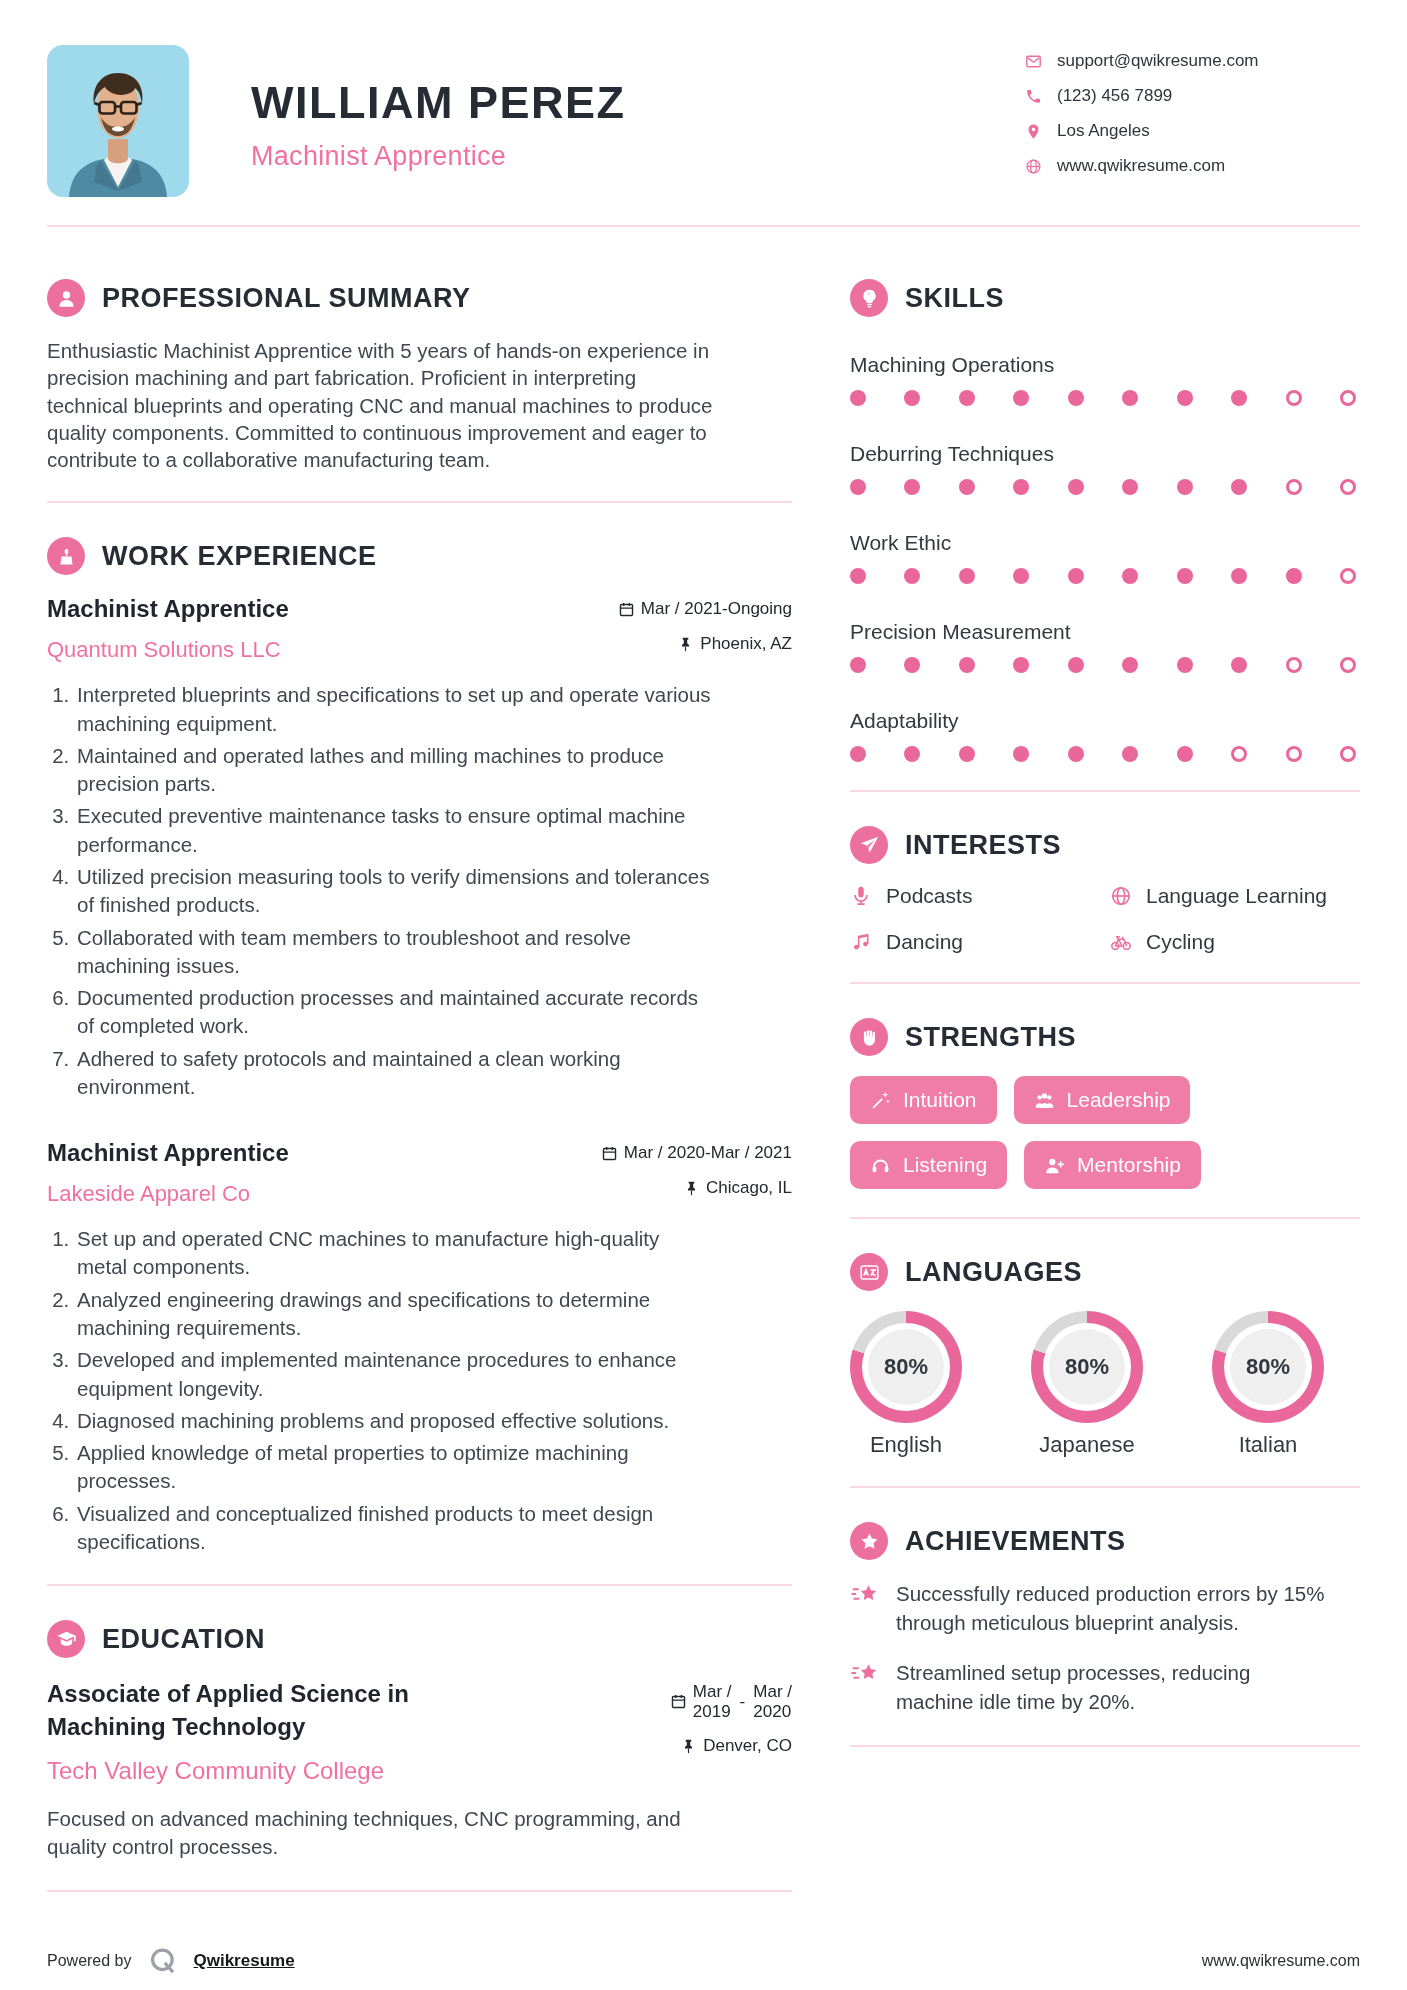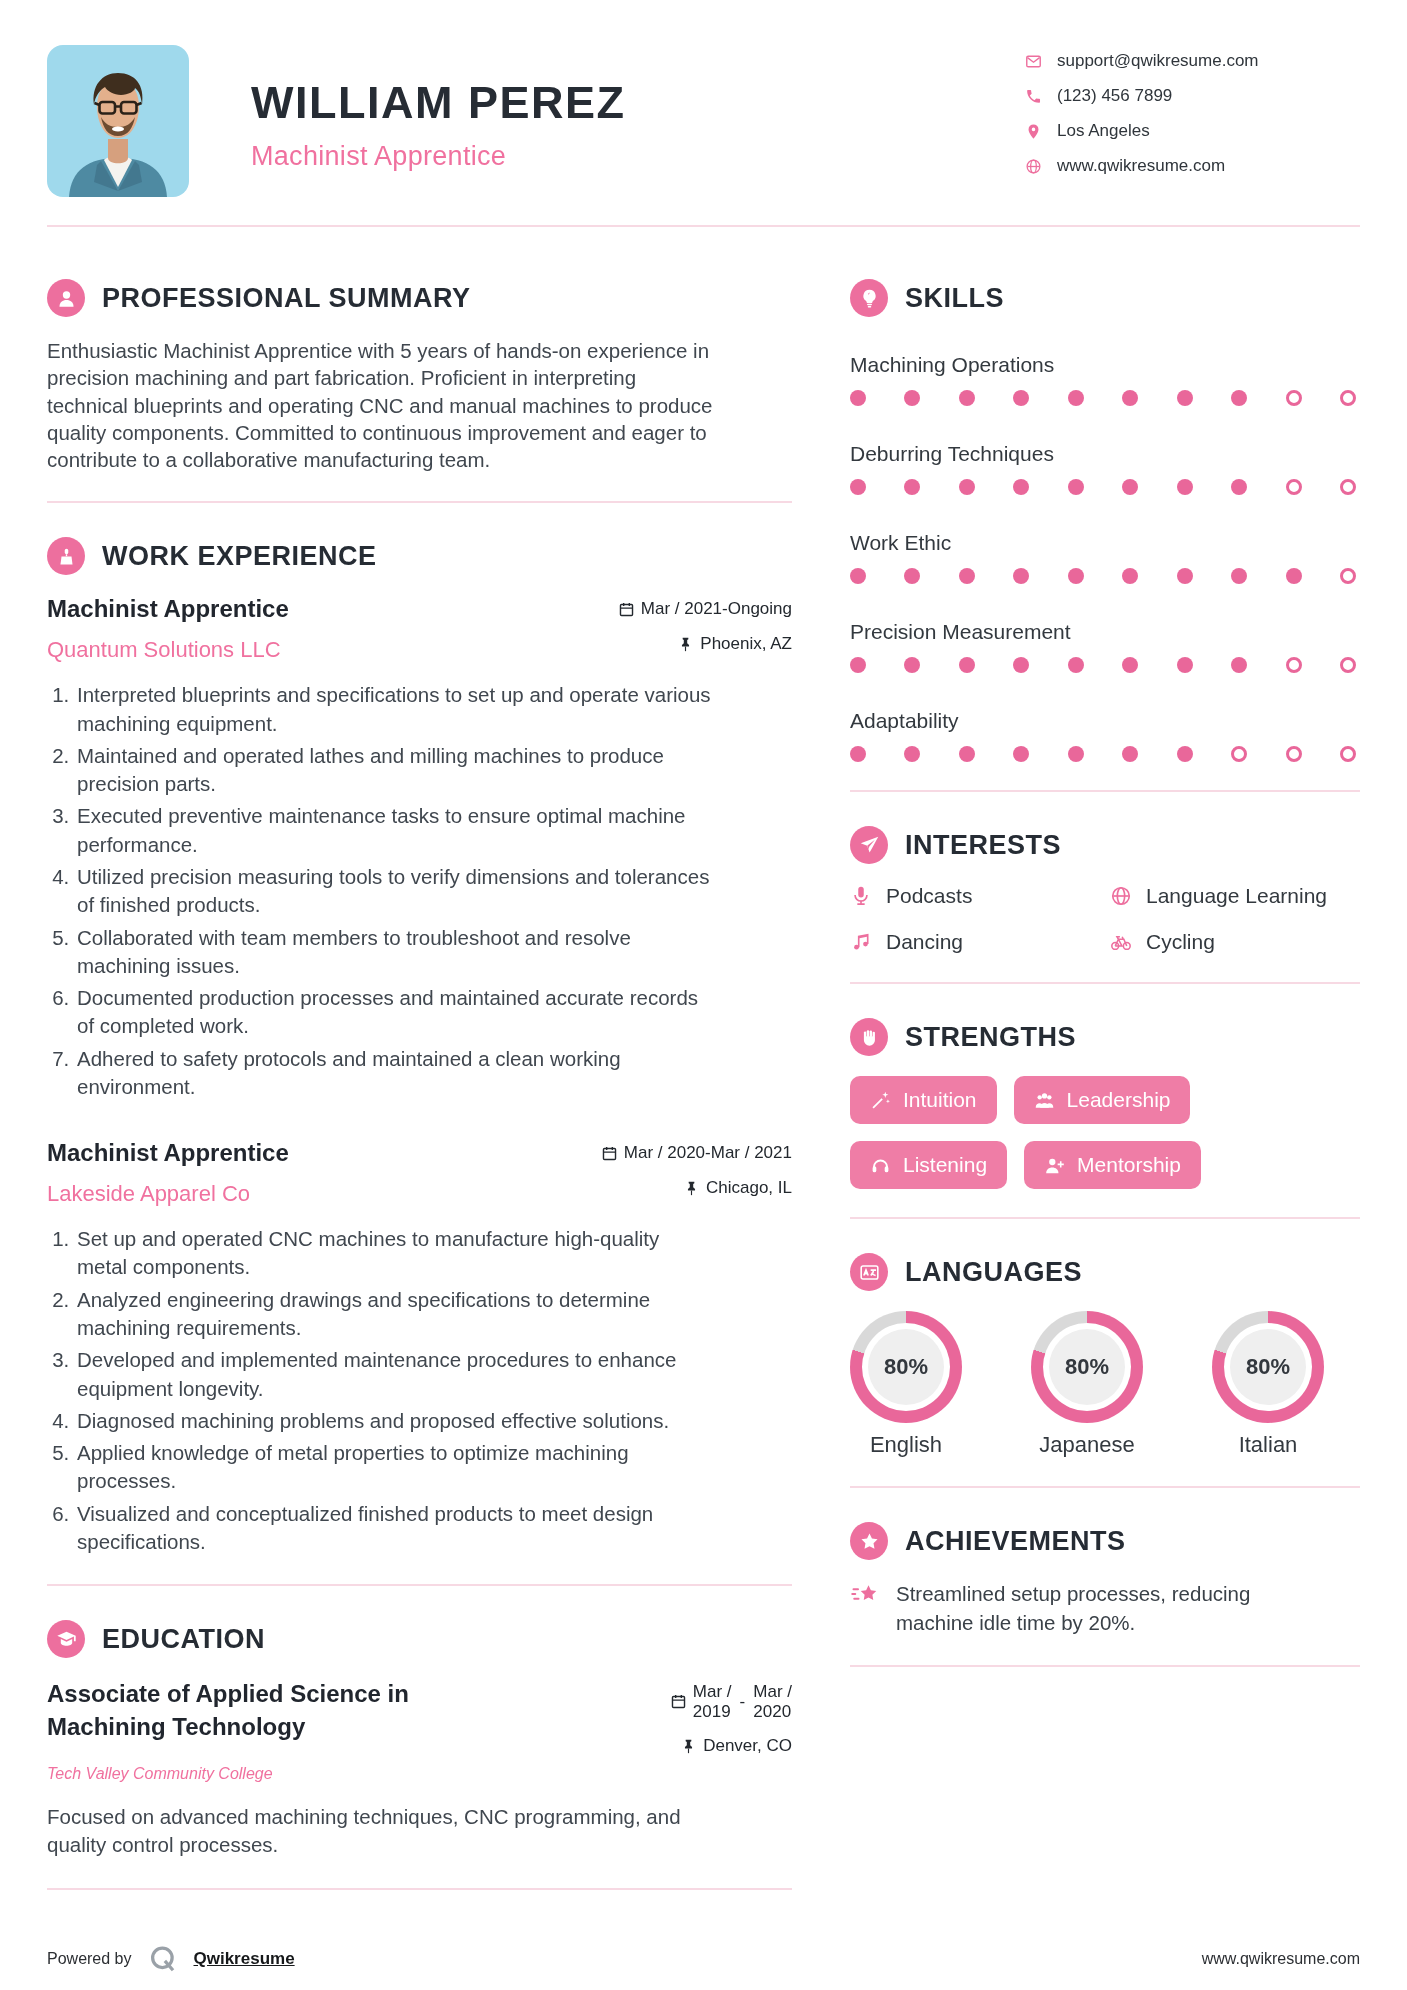--- a/index.html
+++ b/index.html
@@ -56,21 +56,21 @@
   .job-company{margin-top:14px;font-size:22px;color:var(--pink-text);}
   .job-meta{text-align:right;font-size:17px;color:#23282e;flex:none;padding-top:4px;}
   .meta-row{display:flex;justify-content:flex-end;align-items:center;gap:6px;margin-bottom:15px;}
   .meta-row:last-child{margin-bottom:0;}
   .meta-row .icn{width:17px;height:17px;color:#23282e;}
   .date-stack{display:inline-flex;flex-direction:column;line-height:1.15;text-align:left;}
   .date-dash{margin:0 2px;}
   ol.bullets{margin:18px 0 0;padding-left:28px;font-size:20.5px;line-height:1.38;max-width:668px;color:var(--body);}
   ol.bullets li{margin-bottom:4px;padding-left:2px;}
   .edu-degree{margin:0;font-size:24px;font-weight:bold;color:var(--dark);max-width:480px;line-height:1.35;}
-  .edu-school{margin-top:22px;font-size:16px;color:var(--pink-text);font-style:italic;}
+  .edu-school{margin-top:14px;font-size:24px;color:var(--pink-text);}
   .edu-desc{margin:20px 0 0;font-size:20.5px;line-height:1.38;max-width:668px;}
 
   
   .skill{margin-bottom:21px;margin-top:36px;}
   .skill-name{font-size:21px;color:#33393f;margin-bottom:13px;}
   .dots{display:flex;justify-content:space-between;padding-right:4px;}
   .dot{width:16px;height:16px;border-radius:50%;background:var(--dot);}
   .dot.empty{background:transparent;border:3.5px solid var(--dot);}
 
   .interests-grid{display:grid;grid-template-columns:1fr 1fr;row-gap:22px;column-gap:10px;}
@@ -592,20 +592,31 @@
         <div id="ach-list">
             <div class="ach">
               <span class="icn">
                 <svg viewBox="0 0 24 24" fill="currentColor">
                   <path d="M14.8 4.2l1.9 3.9 4.3.6-3.1 3 .7 4.3-3.8-2-3.8 2 .7-4.3-3.1-3 4.3-.6z"></path>
                   <rect x="2" y="6.6" width="5.2" height="1.6" rx=".8"></rect>
                   <rect x="1" y="10.4" width="4" height="1.6" rx=".8"></rect>
                   <rect x="2.6" y="14.2" width="5" height="1.6" rx=".8"></rect>
                 </svg>
               </span>
+              <span>Successfully reduced production errors by 15% through meticulous blueprint analysis.</span>
+            </div>
+            <div class="ach">
+              <span class="icn">
+                <svg viewBox="0 0 24 24" fill="currentColor">
+                  <path d="M14.8 4.2l1.9 3.9 4.3.6-3.1 3 .7 4.3-3.8-2-3.8 2 .7-4.3-3.1-3 4.3-.6z"></path>
+                  <rect x="2" y="6.6" width="5.2" height="1.6" rx=".8"></rect>
+                  <rect x="1" y="10.4" width="4" height="1.6" rx=".8"></rect>
+                  <rect x="2.6" y="14.2" width="5" height="1.6" rx=".8"></rect>
+                </svg>
+              </span>
               <span>Streamlined setup processes, reducing machine idle time by 20%.</span>
             </div>
           </div>
       </section>
 
       <hr class="sec-rule">
 
     </aside>
   </main>
 

